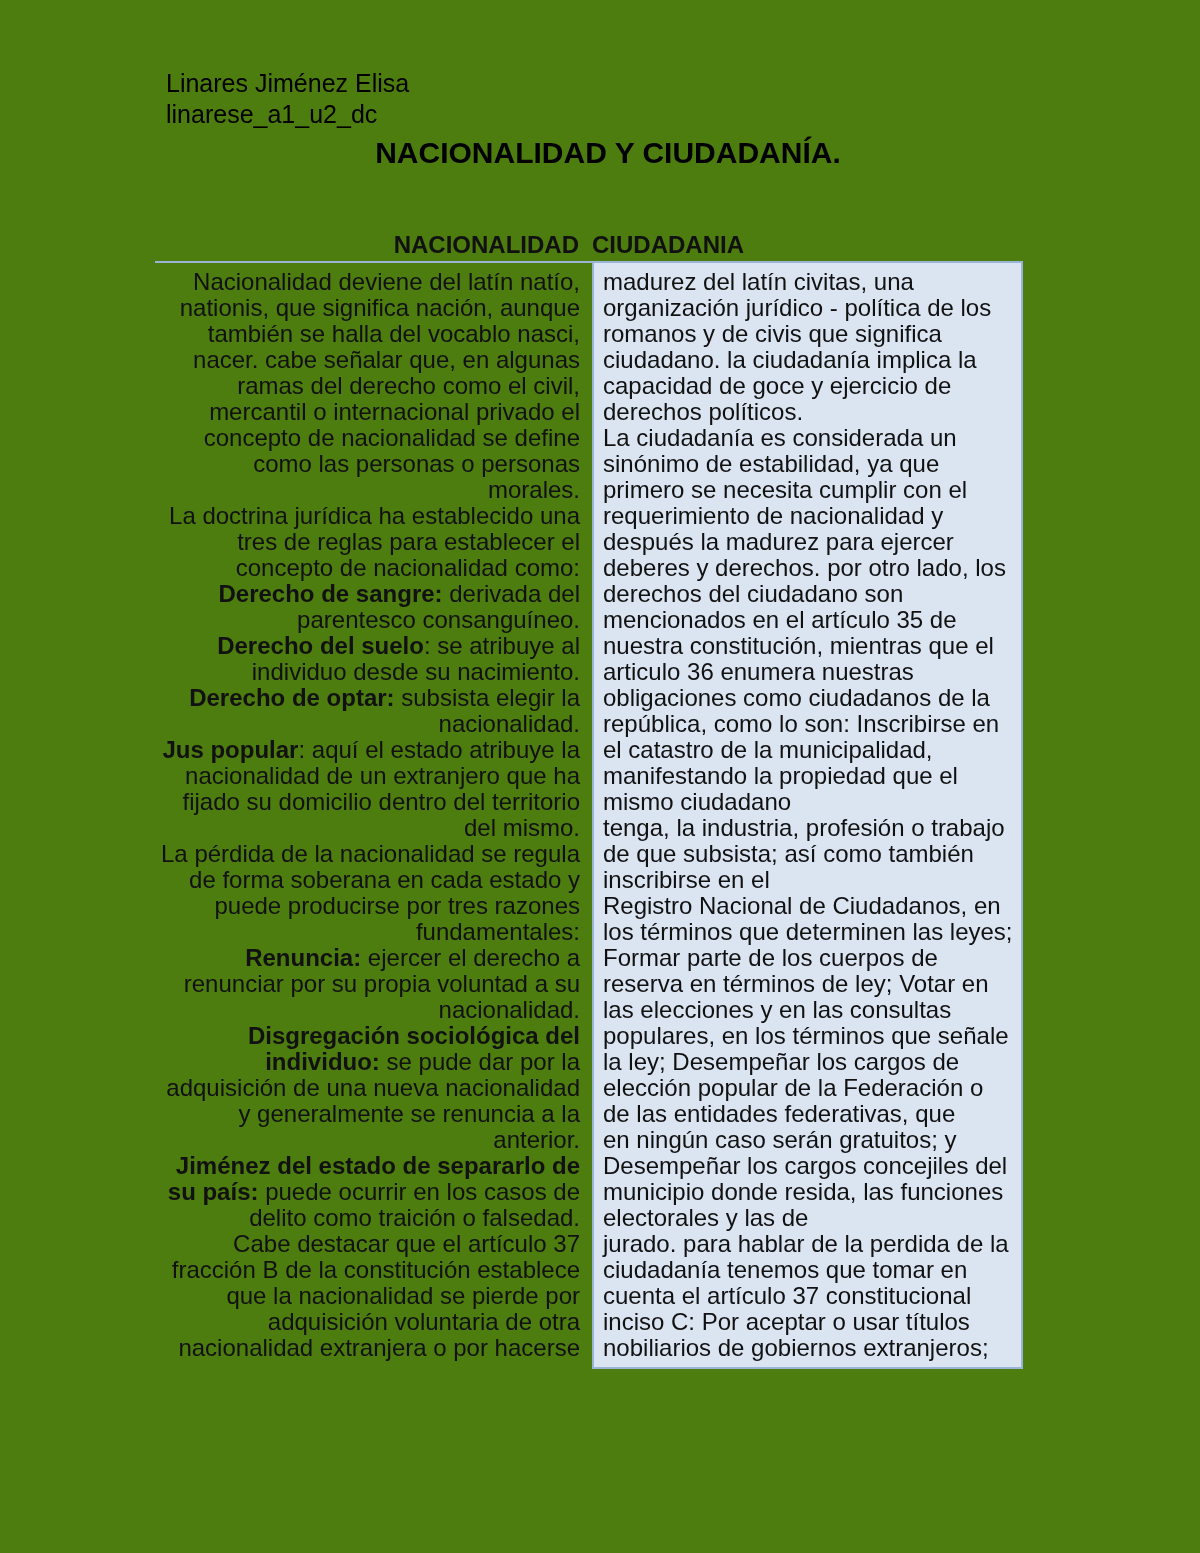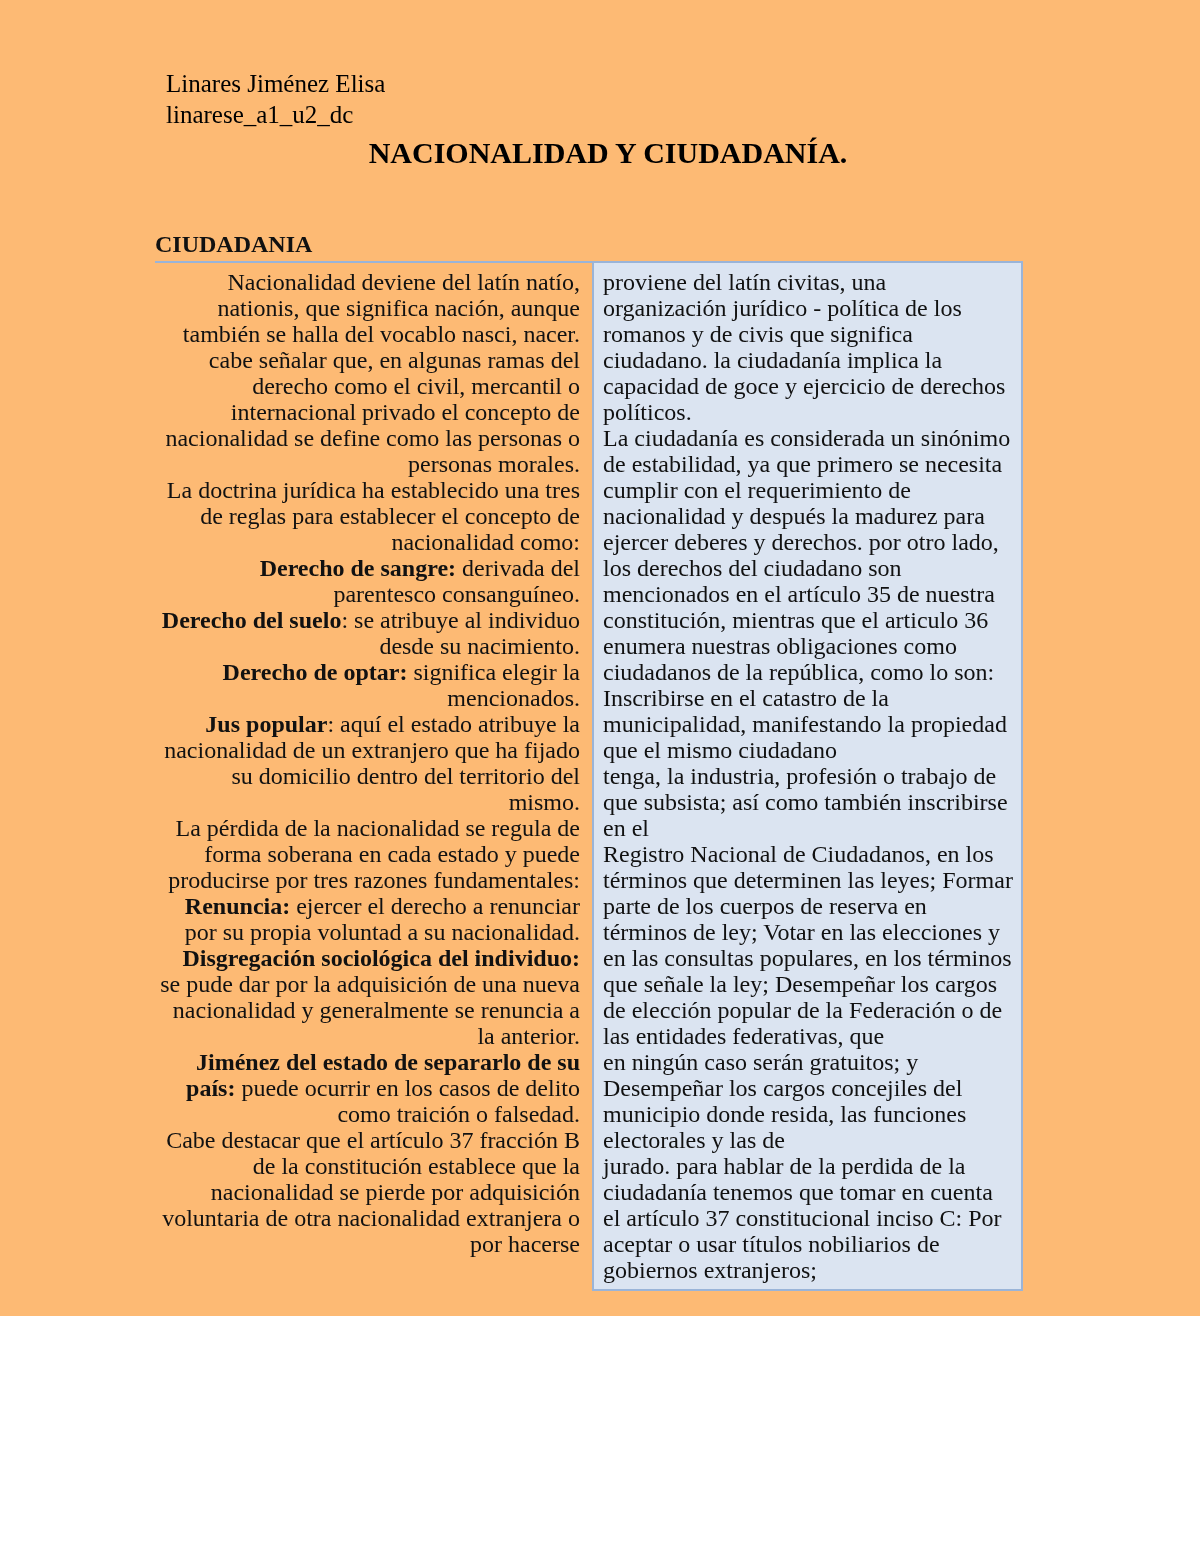--- a/index.html
+++ b/index.html
@@ -5,23 +5,23 @@
   :root {
     --hl-fill: #dbe4f1;
     --tbl-border: #9ab4d8;
     --ink: #111111;
   }
   * { box-sizing: border-box; margin: 0; padding: 0; }
   html, body { background: #ffffff; }
   .page {
     position: relative;
     width: 1200px;
-    height: 1316px;
-    background: #fdba74;
-    font-family: Liberation Serif, serif;
+    height: 1553px;
+    background: #4d7c0f;
+    font-family: Liberation Sans, sans-serif;
     color: var(--ink);
     overflow: hidden;
   }
   .doc-header {
     position: absolute;
     left: 166px;
     top: 68px;
     font-size: 25px;
     line-height: 31px;
     color: #000000;
@@ -83,38 +83,39 @@
 
   <div class="doc-header">
     <div>Linares Jiménez Elisa</div>
     <div>linarese_a1_u2_dc</div>
   </div>
 
   <div class="doc-title">NACIONALIDAD Y CIUDADANÍA.</div>
 
   <div class="cmp-table">
     <div class="cmp-head">
+      <div class="hdr-left">NACIONALIDAD</div>
       <div class="hdr-right">CIUDADANIA</div>
     </div>
     <div class="cmp-body">
       <div class="cell cell-left">
           <p class="para"><span>Nacionalidad deviene del latín natío, nationis, que significa nación, aunque también se halla del vocablo nasci, nacer. cabe señalar que, en algunas ramas del derecho como el civil, mercantil o internacional privado el concepto de nacionalidad se define como las personas o personas morales.</span></p>
           <p class="para"><span>La doctrina jurídica ha establecido una tres de reglas para establecer el concepto de nacionalidad como:</span></p>
           <p class="para"><strong>Derecho de sangre:</strong><span> derivada del parentesco consanguíneo.</span></p>
           <p class="para"><strong>Derecho del suelo</strong><span>: se atribuye al individuo desde su nacimiento.</span></p>
-          <p class="para"><strong>Derecho de optar:</strong><span> significa elegir la mencionados.</span></p>
+          <p class="para"><strong>Derecho de optar:</strong><span> subsista elegir la nacionalidad.</span></p>
           <p class="para"><strong>Jus popular</strong><span>: aquí el estado atribuye la nacionalidad de un extranjero que ha fijado su domicilio dentro del territorio del mismo.</span></p>
           <p class="para"><span>La pérdida de la nacionalidad se regula de forma soberana en cada estado y puede producirse por tres razones fundamentales:</span></p>
           <p class="para"><strong>Renuncia:</strong><span> ejercer el derecho a renunciar por su propia voluntad a su nacionalidad.</span></p>
           <p class="para"><strong>Disgregación sociológica del individuo:</strong><span> se pude dar por la adquisición de una nueva nacionalidad y generalmente se renuncia a la anterior.</span></p>
           <p class="para"><strong>Jiménez del estado de separarlo de su país:</strong><span> puede ocurrir en los casos de delito como traición o falsedad.</span></p>
           <p class="para"><span>Cabe destacar que el artículo 37 fracción B de la constitución establece que la nacionalidad se pierde por adquisición voluntaria de otra nacionalidad extranjera o por hacerse</span></p>
         </div>
       <div class="cell cell-right">
-          <p class="para"><span>proviene del latín civitas, una organización jurídico - política de los romanos y de civis que significa ciudadano. la ciudadanía implica la capacidad de goce y ejercicio de derechos políticos.</span></p>
+          <p class="para"><span>madurez del latín civitas, una organización jurídico - política de los romanos y de civis que significa ciudadano. la ciudadanía implica la capacidad de goce y ejercicio de derechos políticos.</span></p>
           <p class="para"><span>La ciudadanía es considerada un sinónimo de estabilidad, ya que primero se necesita cumplir con el requerimiento de nacionalidad y después la madurez para ejercer deberes y derechos. por otro lado, los derechos del ciudadano son mencionados en el artículo 35 de nuestra constitución, mientras que el articulo 36 enumera nuestras obligaciones como ciudadanos de la república, como lo son: Inscribirse en el catastro de la municipalidad, manifestando la propiedad que el mismo ciudadano</span></p>
           <p class="para"><span>tenga, la industria, profesión o trabajo de que subsista; así como también inscribirse en el</span></p>
           <p class="para"><span>Registro Nacional de Ciudadanos, en los términos que determinen las leyes; Formar parte de los cuerpos de reserva en términos de ley; Votar en las elecciones y en las consultas populares, en los términos que señale la ley; Desempeñar los cargos de elección popular de la Federación o de las entidades federativas, que</span></p>
           <p class="para"><span>en ningún caso serán gratuitos; y Desempeñar los cargos concejiles del municipio donde resida, las funciones electorales y las de</span></p>
           <p class="para"><span>jurado. para hablar de la perdida de la ciudadanía tenemos que tomar en cuenta el artículo 37 constitucional inciso C: Por aceptar o usar títulos nobiliarios de gobiernos extranjeros;</span></p>
         </div>
     </div>
   </div>
 
 </div>

